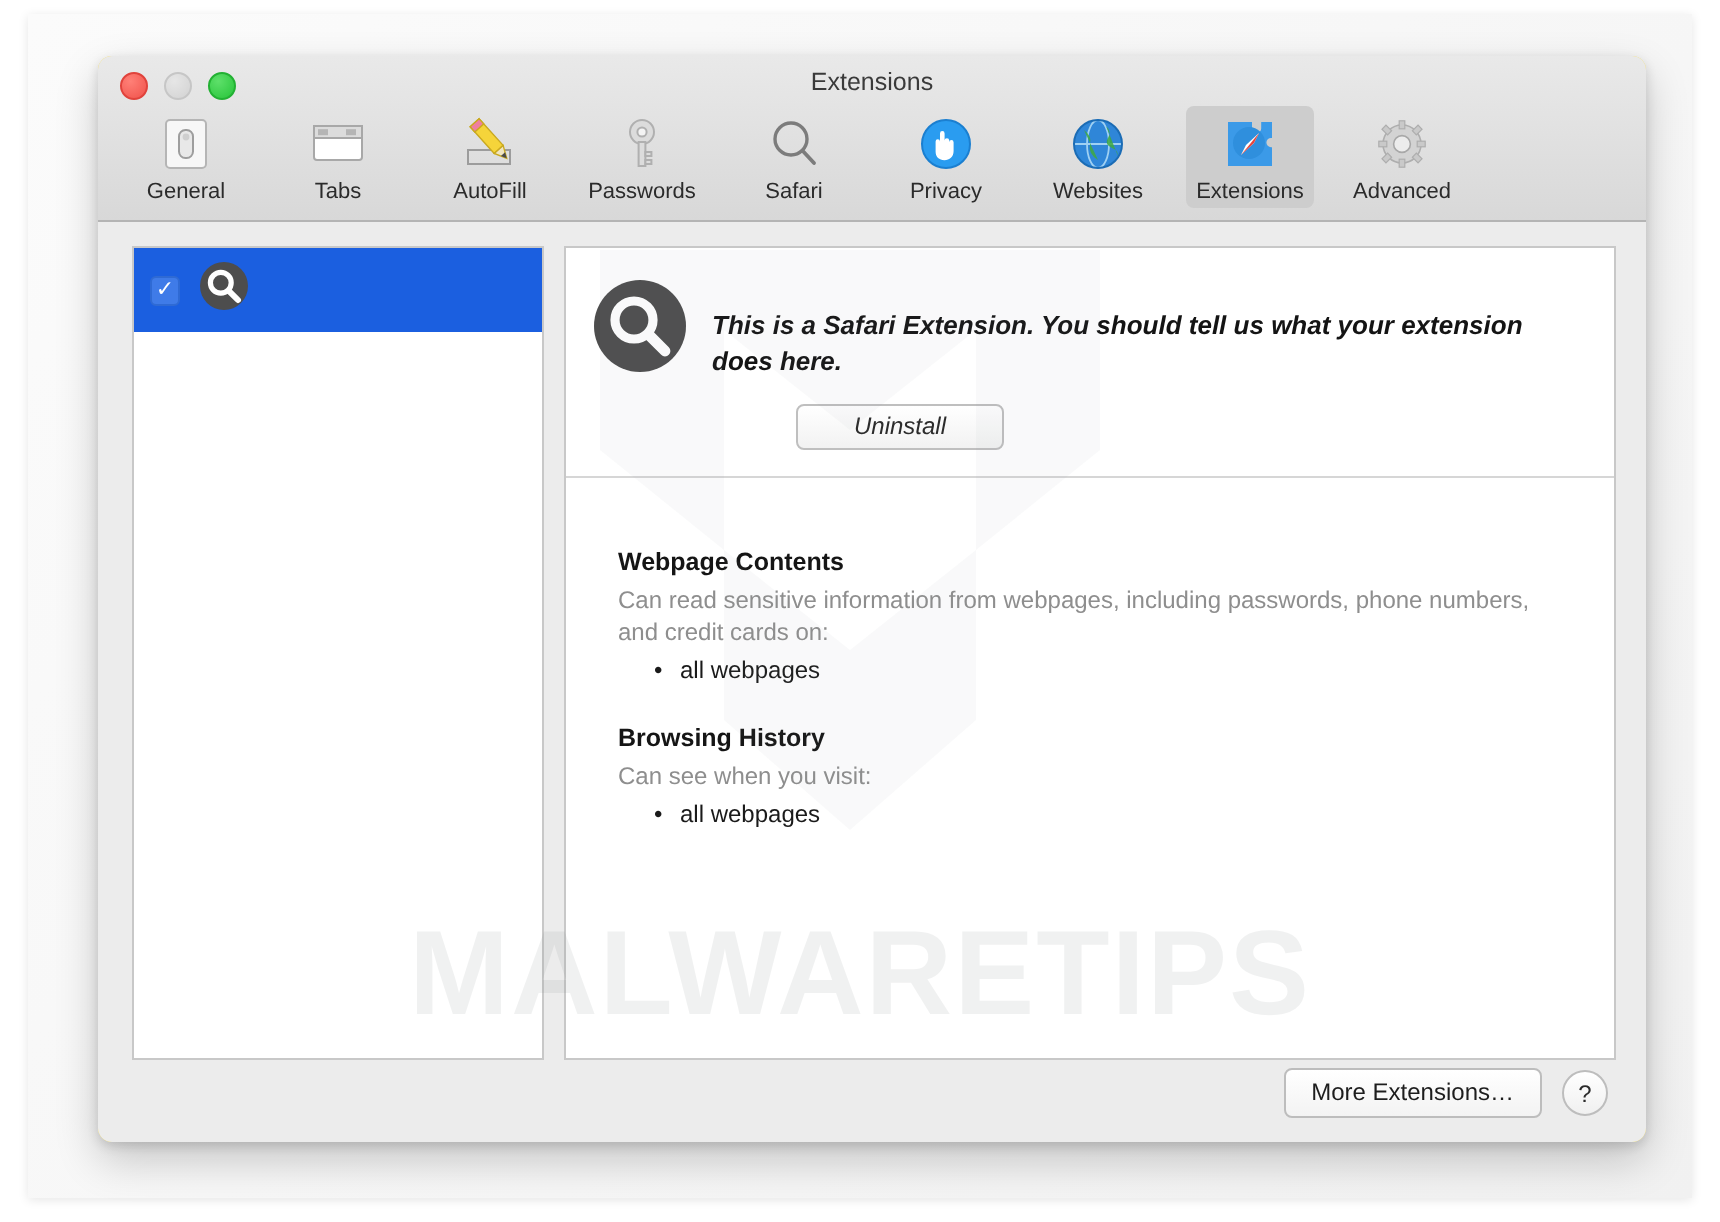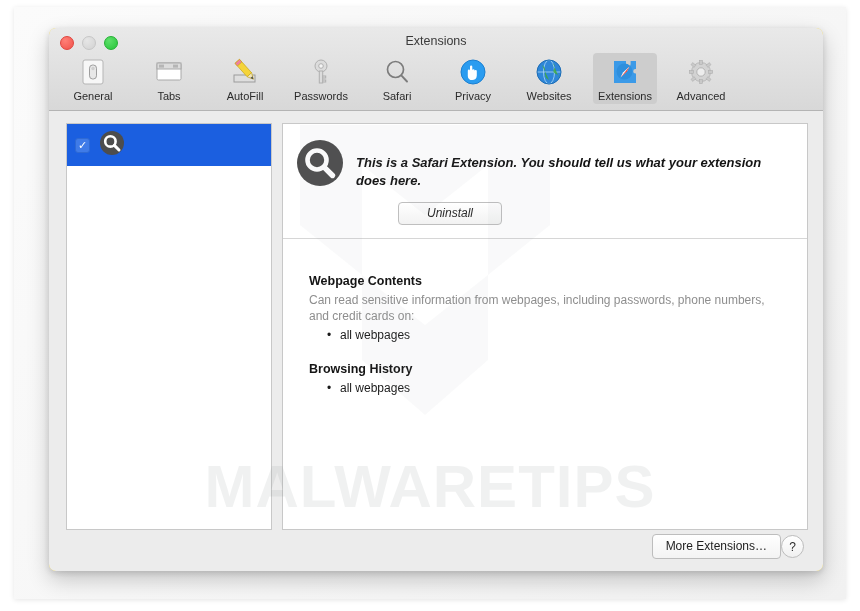--- a/index.html
+++ b/index.html
@@ -216,20 +216,21 @@
     color: #1a1a1a;
   }
   .perm-group-2 { margin-top: -6px; }
 
   
   .footer-row {
     position: absolute;
     right: 19px; bottom: 12px;
     display: flex;
     align-items: center;
+    gap: 10px;
     padding-left: 16px;
   }
   .more-ext-btn {
     padding: 4px 13px 5px 13px;
     font-size: 12px;
     color: #1d1d1d;
     background: linear-gradient(to bottom,#ffffff,#f3f3f3);
     border: 1px solid #bdbdbd;
     border-radius: 4px;
     cursor: default;
@@ -450,20 +451,21 @@
         <div>
           <p class="perm-title">Webpage Contents</p>
           <p class="perm-desc">Can read sensitive information from webpages, including passwords, phone numbers, and credit cards on:</p>
           <ul class="perm-list">
             <li>all webpages</li>
           </ul>
         </div>
 
         <div class="perm-group-2">
           <p class="perm-title">Browsing History</p>
+          <p class="perm-desc">Can see when you visit:</p>
           <ul class="perm-list">
             <li>all webpages</li>
           </ul>
         </div>
 
       </div>
     </div>
 
     <div class="footer-row">
       <div class="more-ext-btn">More Extensions…</div>

